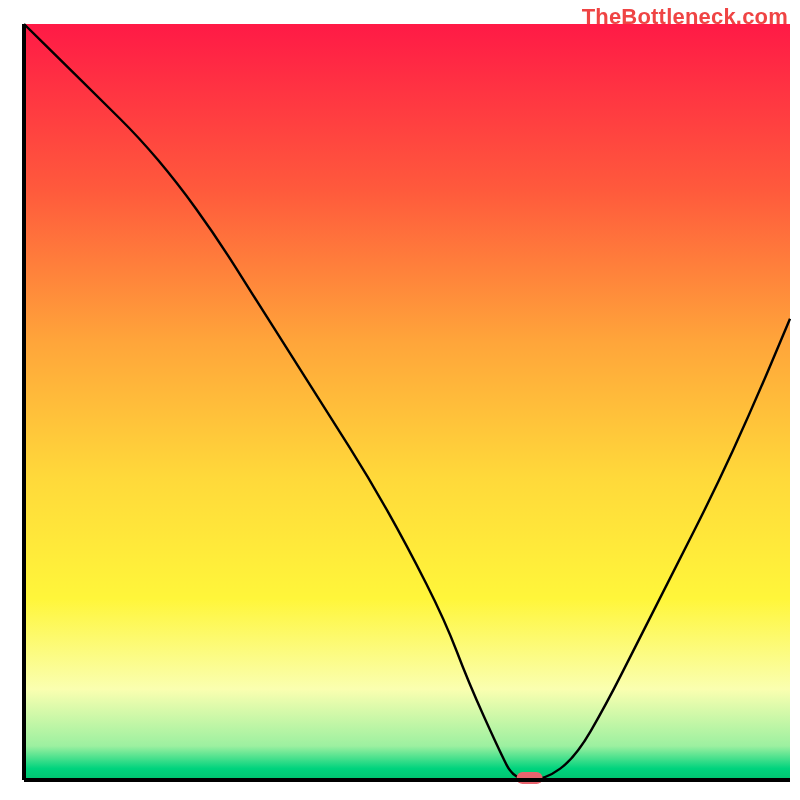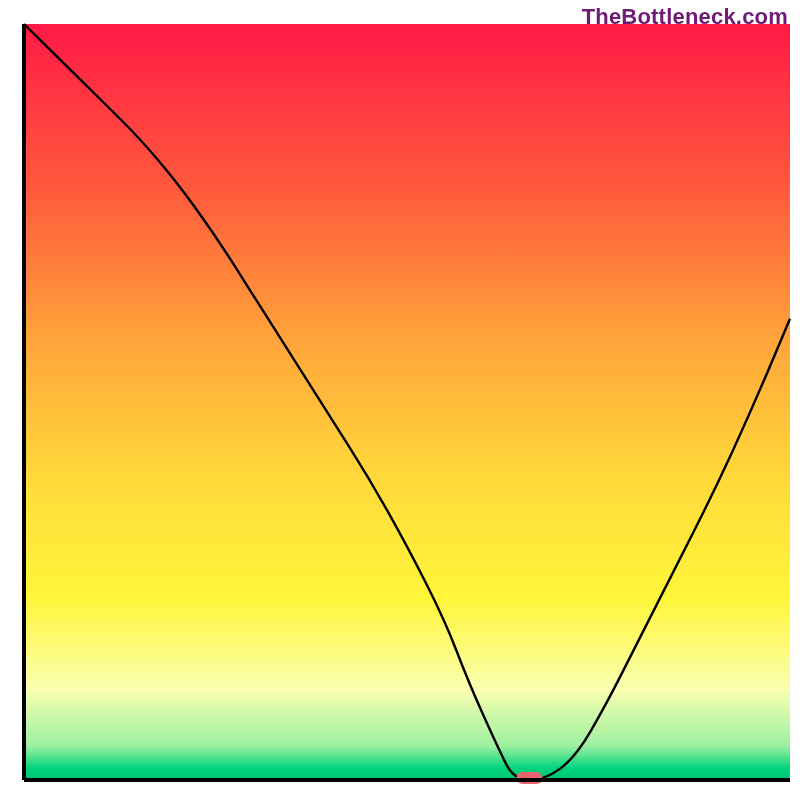--- a/index.html
+++ b/index.html
@@ -15,21 +15,21 @@
     width: 800px;
     height: 800px;
   }
   .attribution {
     position: absolute;
     top: 4px;
     right: 12px;
     font-family: Arial, Helvetica, sans-serif;
     font-size: 22px;
     font-weight: 700;
-    color: #701a75;
+    color: #ef4444;
     letter-spacing: 0.2px;
     z-index: 10;
   }
   svg {
     position: absolute;
     top: 0;
     left: 0;
   }
 </style>
 </head>

